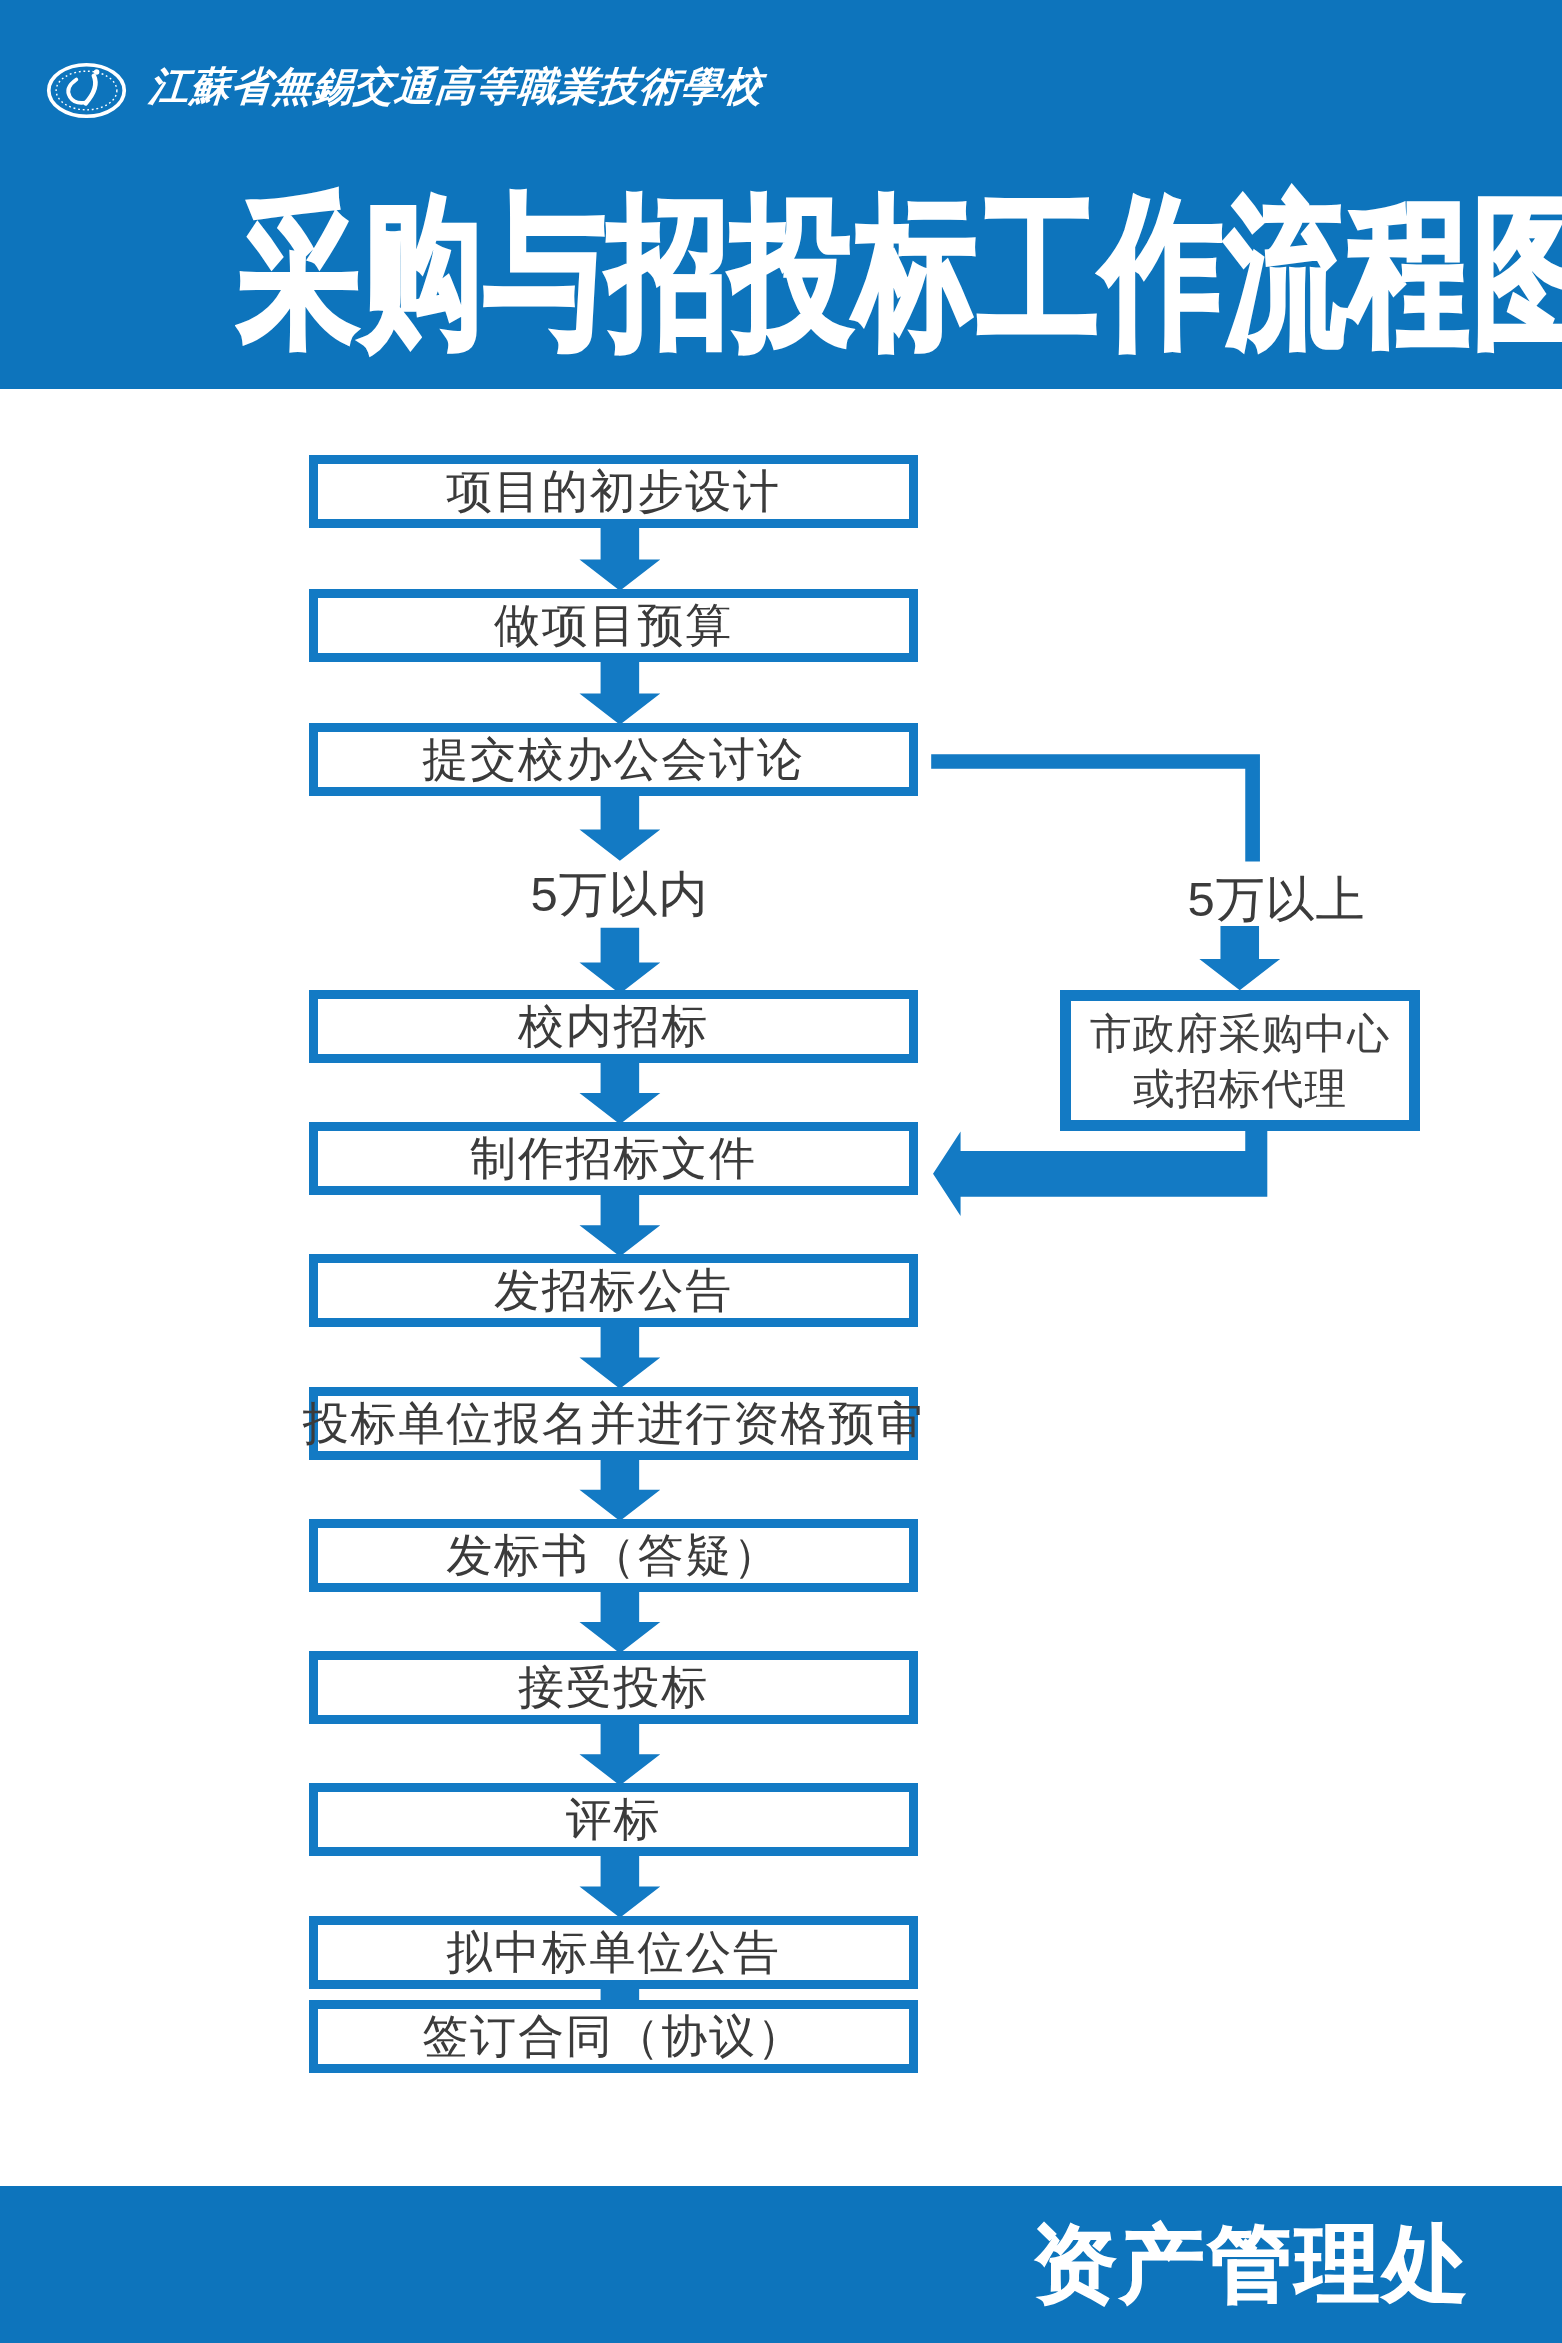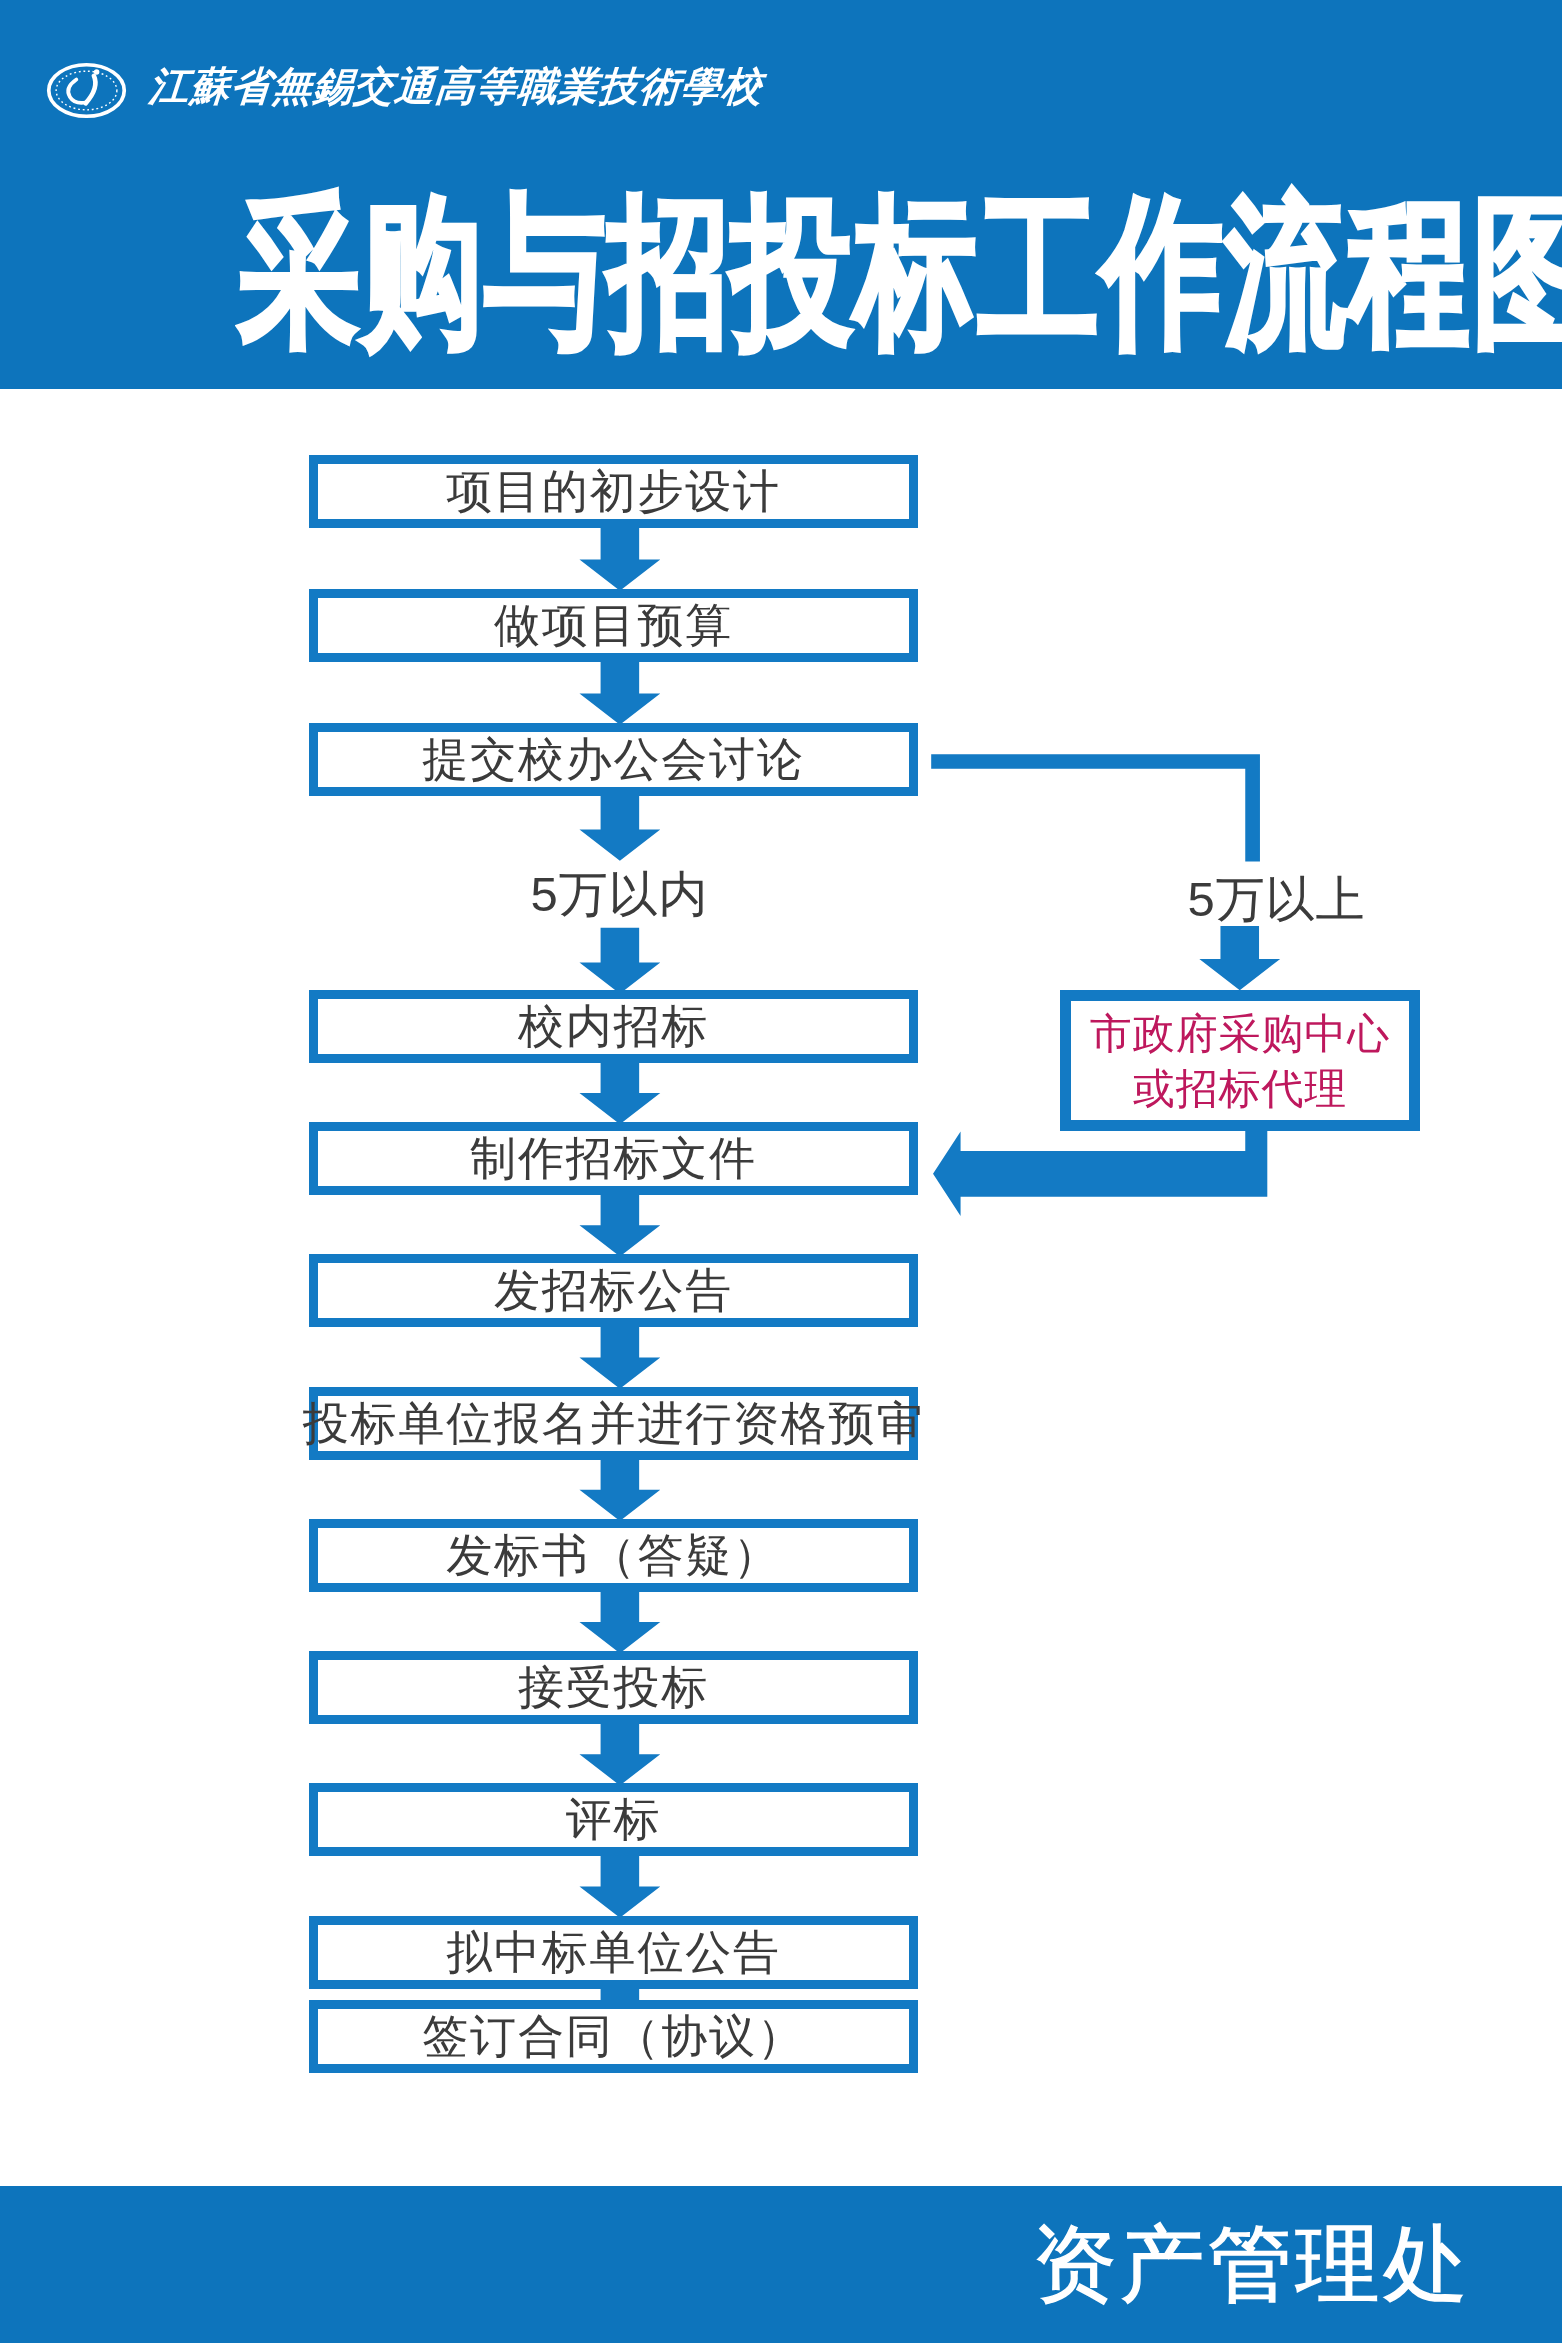--- a/index.html
+++ b/index.html
@@ -56,21 +56,21 @@
     font-size:46px;color:#3b3b3b;
     letter-spacing:1.8px;
     white-space:nowrap;
   }
   .sidebox{
     position:absolute;left:1060px;top:990px;width:360px;height:141px;
     box-sizing:border-box;
     border:11px solid #137ac4;
     background:#ffffff;
     display:flex;flex-direction:column;align-items:center;justify-content:center;
-    font-size:42px;color:#be185d;
+    font-size:42px;color:#404040;
     line-height:55px;letter-spacing:0.9px;
     text-align:center;
     white-space:nowrap;
   }
   .branch-label{
     position:absolute;width:275px;height:51px;
     font-size:49px;color:#3b3b3b;
     display:flex;align-items:center;justify-content:center;
     letter-spacing:0.9px;white-space:nowrap;
   }
@@ -78,21 +78,21 @@
   .label-right{left:1139px;top:874px;}
   
   .footer{
     position:absolute;left:0;top:2186px;width:1563px;height:158px;
     background:#0d74bc;
     display:flex;align-items:center;justify-content:flex-end;
     padding-right:92px;box-sizing:border-box;
   }
   .footer-text{
     font-family:"Liberation Serif","DejaVu Serif",serif;
-    font-weight:normal;
+    font-weight:bold;
     font-size:84px;color:#ffffff;
     -webkit-text-stroke:1.4px #ffffff;
     letter-spacing:3.7px;white-space:nowrap;
   }
 </style>
 </head>
 <body>
 
 <div class="poster">
 

